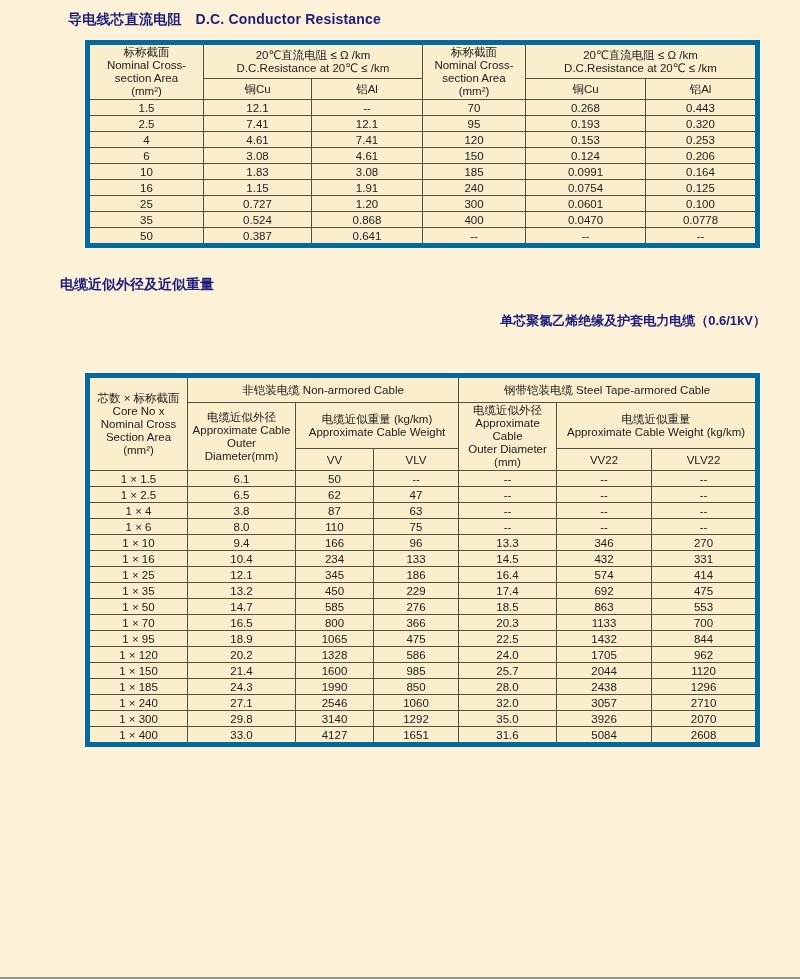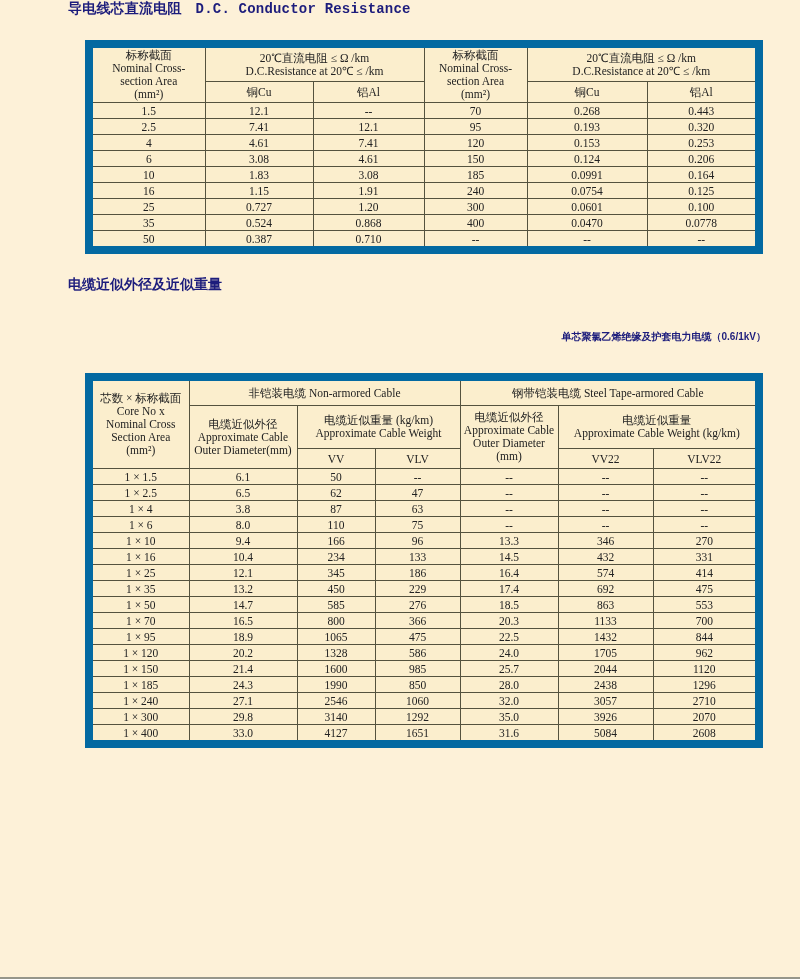--- a/index.html
+++ b/index.html
@@ -10,62 +10,62 @@
     position:relative;
     overflow:hidden;
   }
   .page{position:absolute;inset:0;}
   .sec-title{
     position:absolute;left:68px;
     font-size:14px;font-weight:bold;color:#1d1d7c;
     letter-spacing:0.2px;white-space:nowrap;
   }
   .sec-title .en{margin-left:14px;}
-  .sec2-title{position:absolute;left:68px;font-size:14px;font-weight:bold;color:#1d1d7c;line-height:21px;text-align:center;}
+  .sec2-title{position:absolute;left:60px;font-size:14px;font-weight:bold;color:#1d1d7c;line-height:21px;text-align:center;}
   .subtitle{
-    position:absolute;right:34px;top:328px;text-align:left;
-    font-size:10px;font-weight:bold;color:#1d1d7c;line-height:17px;
+    position:absolute;right:34px;top:312px;text-align:left;
+    font-size:13px;font-weight:bold;color:#1d1d7c;line-height:17px;
   }
   table{
     position:absolute;left:85px;
     border-collapse:collapse;
     table-layout:fixed;
     width:670px;
     background:#fbeecd;
   }
   th,td{
     border:1.6px solid #54523e;
     font-size:11.5px;
     color:#222;
     text-align:center;
     vertical-align:middle;
     padding:1px 3px;
     font-weight:normal;
     overflow:hidden;
   }
-  table{border:8px solid #0369a1;font-family:Liberation Serif, serif;}
+  table{border:5px solid #0369a1;}
   .ml{white-space:pre-line;line-height:13px;}
   .t1 tbody td{height:13px;text-align:center;}
   .t2 tbody td{height:13px;}
   .t1 thead tr:first-child th{height:30px;}
   .t1 thead tr:nth-child(2) th{height:17px;}
   .t2 thead tr:first-child th{height:22px;}
   .t2 thead tr:nth-child(2) th{height:40px;}
   .t2 thead tr:nth-child(3) th{height:17px;}
   .bottom-edge{
     position:absolute;left:0;bottom:0;width:100%;height:2px;
     background:#96968a;
   }
 </style>
 </head>
 <body>
 
 <div class="page">
 
-  <div class="sec-title" style="top:0;font-family:Liberation Mono, monospace;">
+  <div class="sec-title" style="top:11px;">
     <span>导电线芯直流电阻</span><span class="en">D.C. Conductor Resistance</span>
   </div>
 
   <table class="t1" style="top:40px;">
     <colgroup>
       <col style="width:116px">
         <col style="width:108px">
         <col style="width:111px">
       <col style="width:103px">
         <col style="width:120px">
@@ -154,21 +154,21 @@
           <td>35</td>
           <td>0.524</td>
           <td>0.868</td>
           <td>400</td>
           <td>0.0470</td>
           <td>0.0778</td>
         </tr>
         <tr>
           <td>50</td>
           <td>0.387</td>
-          <td>0.710</td>
+          <td>0.641</td>
           <td>--</td>
           <td>--</td>
           <td>--</td>
         </tr>
       </tbody>
   </table>
 
   <div class="sec2-title" style="top:274px;">
     <div>电缆近似外径及近似重量</div>
   </div>

